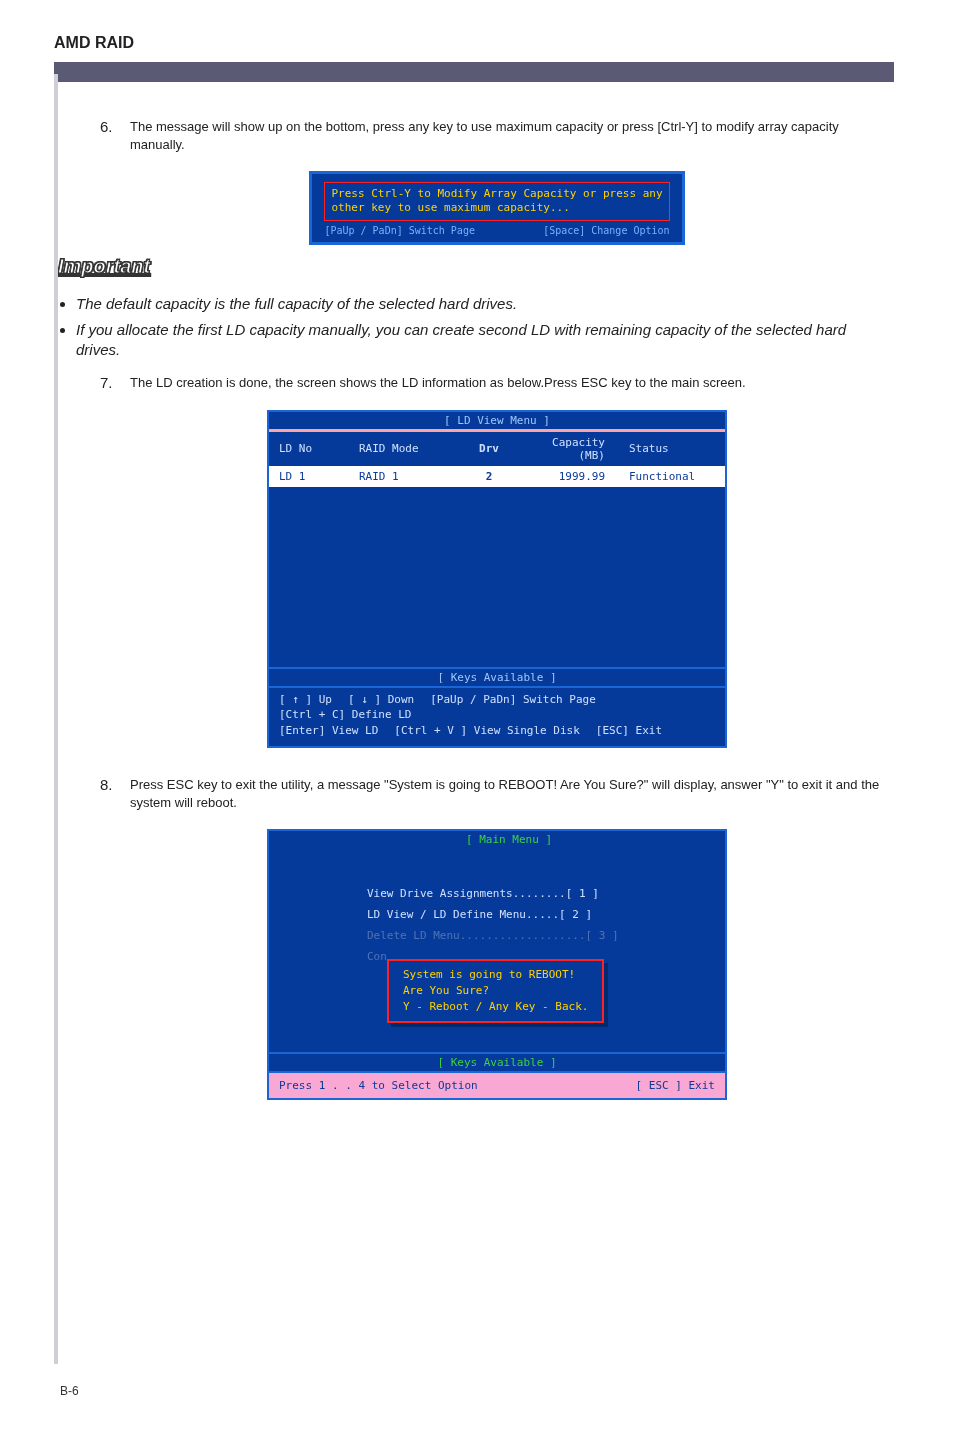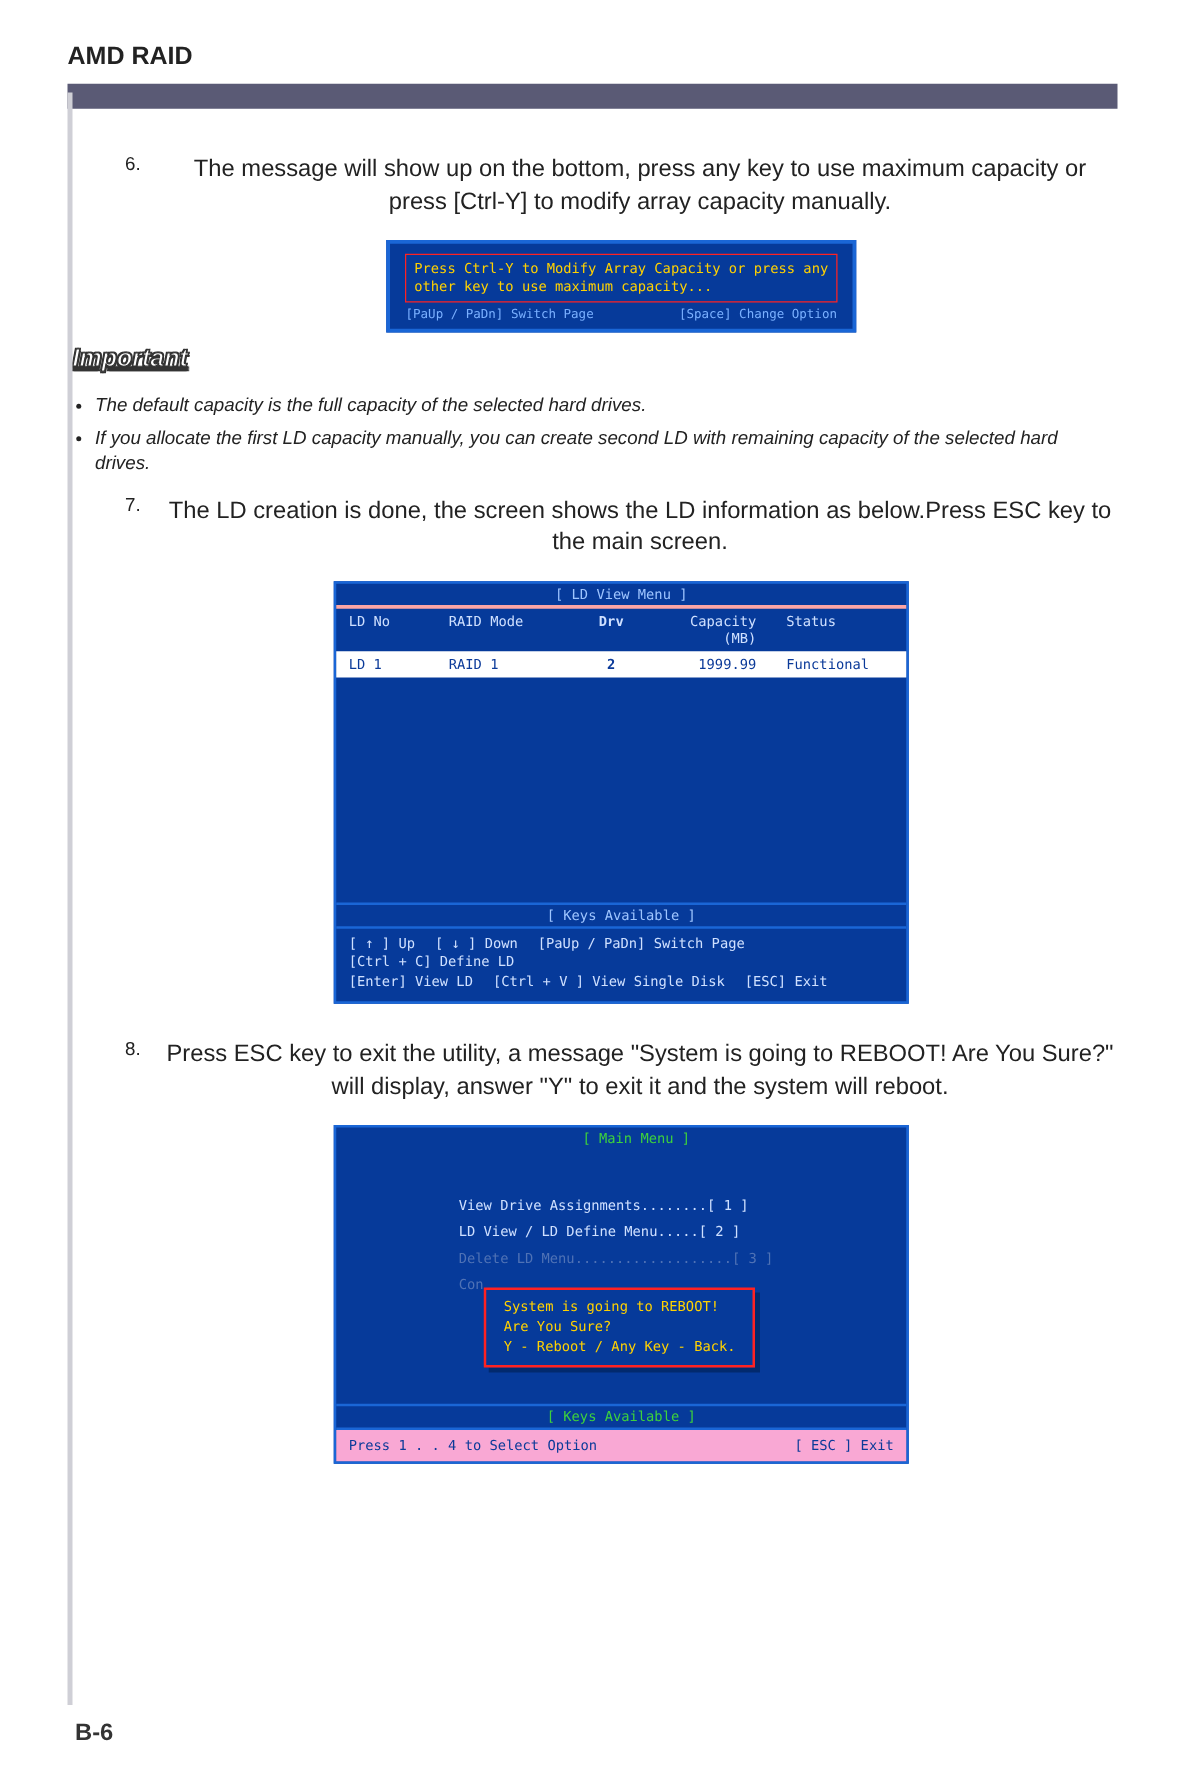--- a/index.html
+++ b/index.html
@@ -3,35 +3,35 @@
 <meta charset="utf-8">
 <style>
   * { margin: 0; padding: 0; box-sizing: border-box; }
   html, body { width: 954px; background: #fff; }
   body { font-family: Arial, Helvetica, sans-serif; color: #222; }
 
   .page { width: 954px; height: 1432px; position: relative; background: #fff; }
 
   .header {
     padding: 34px 0 4px 54px;
-    font-size: 20px; font-weight: bold; color: #222;
+    font-size: 16px; font-weight: bold; color: #222;
   }
   .header-rule {
     height: 20px; background: #5a5a75; margin: 6px 0 0 54px; width: 840px;
   }
   .left-rule {
     position: absolute; left: 54px; top: 74px; width: 4px; height: 1290px;
     background: #cfcfd6;
   }
 
   .content { padding: 36px 60px 0 100px; }
 
   .numitem { display: flex; margin-bottom: 18px; }
   .numitem .no { width: 30px; flex: 0 0 30px; font-size: 15px; }
-  .numitem .txt { font-size: 19px; line-height: 1.35; text-align: center; }
+  .numitem .txt { font-size: 13px; line-height: 1.35; }
 
   .important {
     font-style: italic; font-weight: bold; font-size: 20px;
     color: #fff;
     -webkit-text-stroke: 1px #333;
     text-shadow: 1px 1px 0 #333, -1px -1px 0 #333, 1px -1px 0 #333, -1px 1px 0 #333;
     text-decoration: underline;
     margin: 10px 0 6px -42px;
   }
   .bullets { margin: 16px 0 14px -42px; }
@@ -61,21 +61,21 @@
     width: 460px;
     border: 2px solid #1a66d6;
     background: #063a9a;
     font-family: "DejaVu Sans Mono","Lucida Console",monospace;
     font-size: 11px; color: #cfe0ff;
   }
   .shot2 .title { text-align: center; color: #9ec5ff; padding: 2px 0; border-bottom: 3px solid #fca5a5; }
   .shot2-table .hdr, .shot2-table .row {
     display: flex; padding: 4px 10px;
   }
-  .shot2-table .hdr { color: #cfe0ff; }
+  .shot2-table .hdr { color: #cfe0ff; align-items: center; }
   .shot2-table .row { background: #fff; color: #0b3a99; }
   .shot2-table span { display: block; }
   .c-ldno { width: 80px; }
   .c-mode { width: 100px; }
   .c-drv  { width: 60px; text-align: center; font-weight: bold; }
   .c-cap  { width: 100px; text-align: right; padding-right: 14px; }
   .c-stat { flex: 1; padding-left: 10px; }
   .shot2 .body-empty { height: 180px; }
   .shot2 .keys-title {
     text-align: center; color: #9ec5ff; padding: 2px 0;
@@ -107,21 +107,21 @@
   .shot3 .keys-title {
     text-align: center; color: #3dd13d; padding: 2px 0;
     border-top: 2px solid #1a66d6; border-bottom: 2px solid #1a66d6;
     margin-top: 70px;
   }
   .shot3 .footer {
     background: #f9a8d4; color: #0b3a99; display: flex; justify-content: space-between;
     padding: 6px 10px;
   }
 
-  .pagenum { position: absolute; left: 60px; bottom: 34px; font-size: 19px; color: #333; font-weight: bold; }
+  .pagenum { position: absolute; left: 60px; bottom: 34px; font-size: 12px; color: #333; }
 </style>
 </head>
 <body>
 
 <div class="page">
   <div class="header">AMD RAID</div>
   <div class="header-rule"></div>
   <div class="left-rule"></div>
 
   <div class="content">

